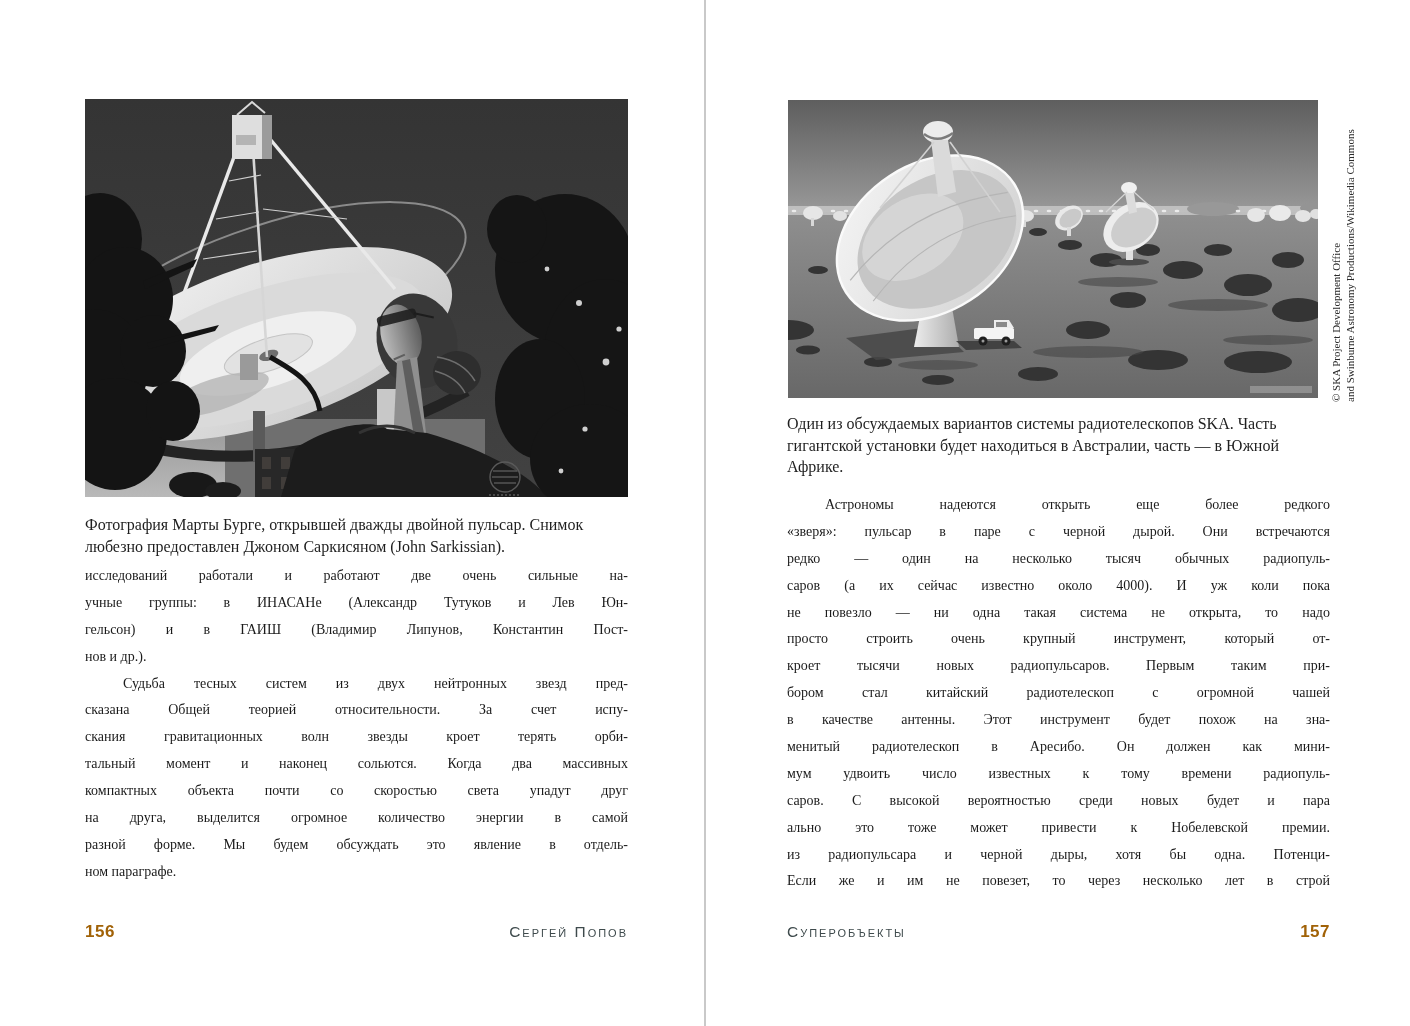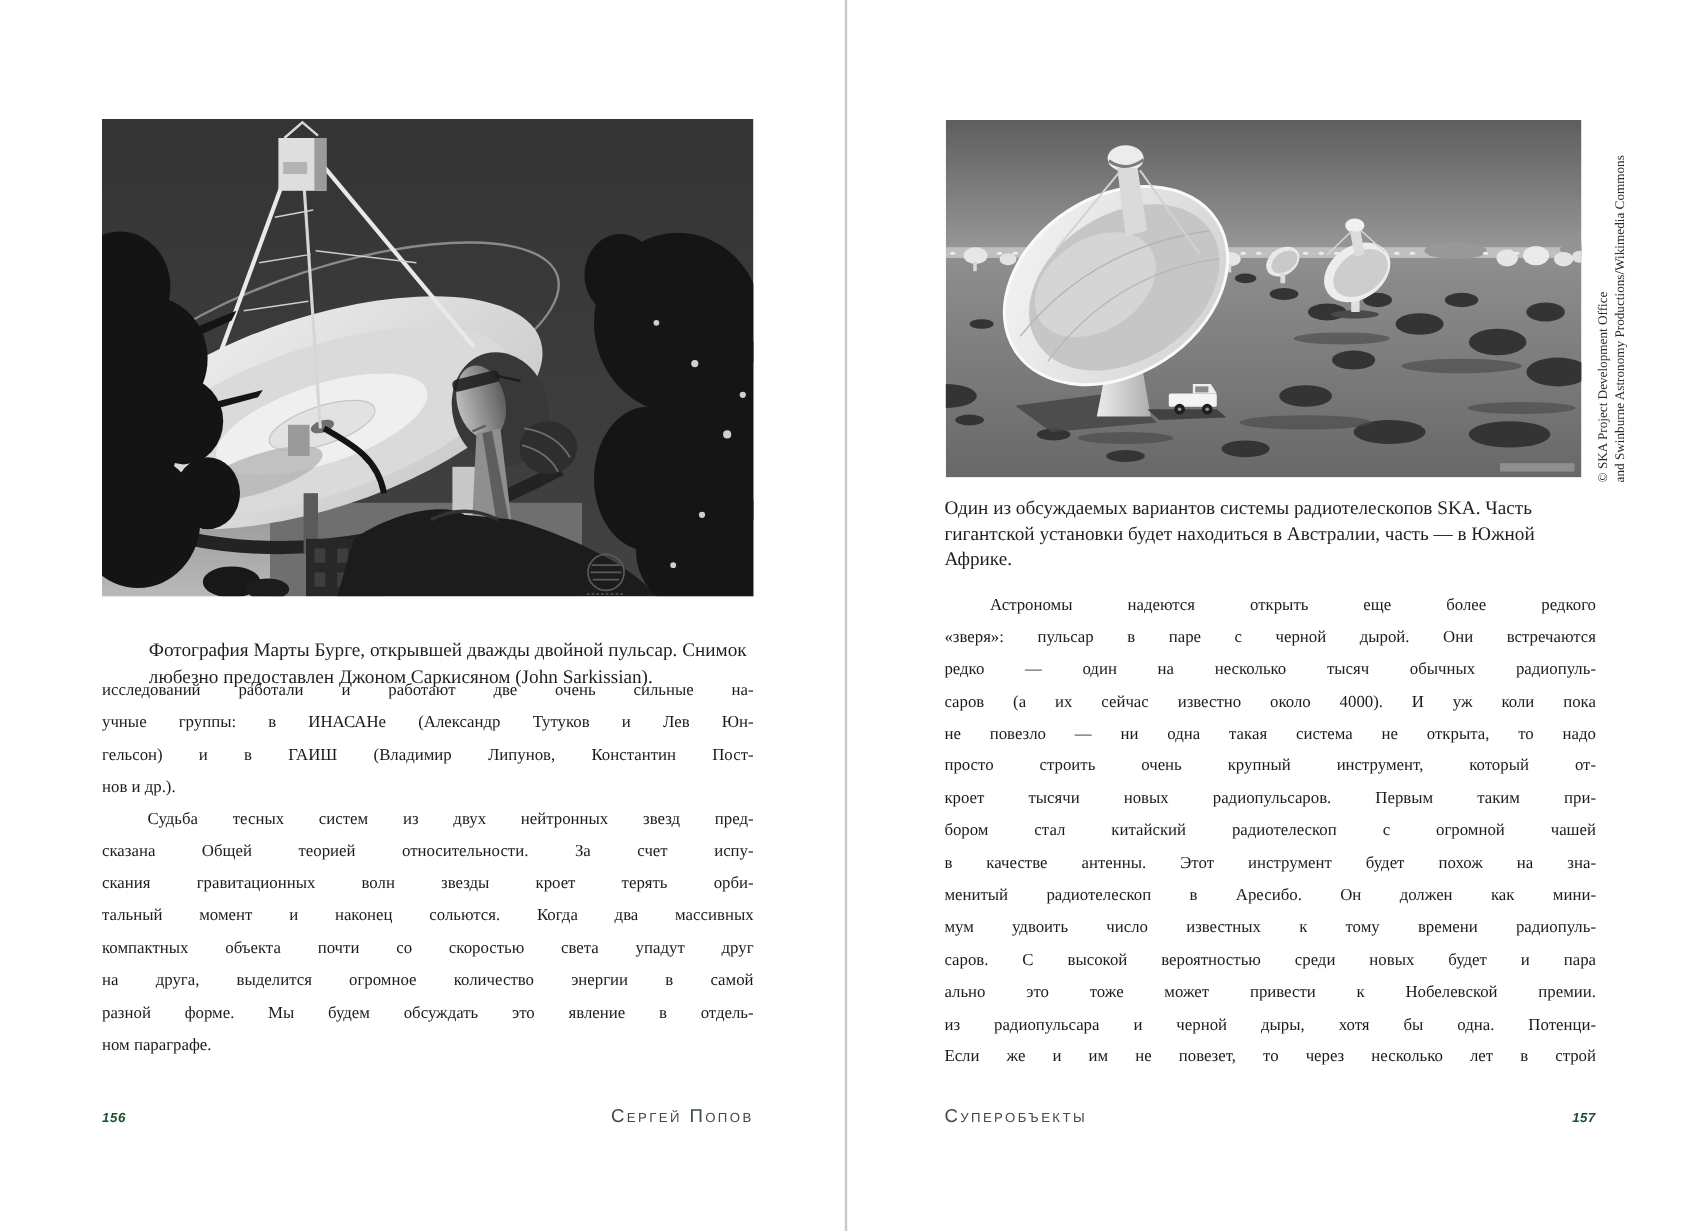--- a/index.html
+++ b/index.html
@@ -8,21 +8,21 @@
   .spine{position:absolute;left:704px;top:0;width:2px;height:1026px;background:#c9c9c9;}
   .photo{position:absolute;margin:0;padding:0;overflow:hidden;}
   .photo svg{display:block;width:100%;height:100%;}
   .caption{position:absolute;font-size:16px;line-height:21.5px;color:#1f1f1f;}
   .bodytext{position:absolute;font-size:14px;color:#1b1b1b;}
   .bline{height:26.9px;line-height:26.9px;white-space:normal;text-align:justify;text-align-last:justify;}
   .bline.noj{text-align-last:left;}
   .bline.ind{padding-left:38px;}
   .pfooter{position:absolute;top:922px;width:543px;display:flex;justify-content:space-between;align-items:baseline;
            font-family:"Liberation Sans","DejaVu Sans",sans-serif;}
-  .pagenum{font-size:11px;font-weight:700;color:#14532d;letter-spacing:.5px;font-style:italic;}
+  .pagenum{font-size:17px;font-weight:700;color:#a16207;letter-spacing:.5px;}
   .running{font-size:15.5px;color:#3e4a4c;font-variant:small-caps;letter-spacing:2px;}
   .credit{position:absolute;left:1330px;top:402px;width:302px;transform:rotate(-90deg);transform-origin:0 0;
           font-size:11px;line-height:13.5px;color:#2a2a2a;}
   .credit div{white-space:nowrap;}
 </style>
 </head>
 <body>
 
 <div class="spread">
   <div class="spine"></div>
@@ -142,21 +142,21 @@
           <circle cx="494" cy="204" r="3"></circle>
             <circle cx="521" cy="263" r="3.4"></circle>
             <circle cx="500" cy="330" r="2.6"></circle>
           <circle cx="462" cy="170" r="2.4"></circle>
             <circle cx="534" cy="230" r="2.6"></circle>
             <circle cx="476" cy="372" r="2.4"></circle>
         </g>
       </svg>
     </figure>
 
-    <div class="caption" style="left:85px;top:532px;width:543px;margin-left:39px;">
+    <div class="caption" style="left:85px;top:514px;width:543px;">
       <div>Фотография Марты Бурге, открывшей дважды двойной пульсар. Снимок</div>
       <div>любезно предоставлен Джоном Саркисяном (John Sarkissian).</div>
     </div>
 
     <div class="bodytext" style="left:85px;top:563px;width:543px;">
       <div class="bline">исследований работали и работают две очень сильные на-</div>
       <div class="bline">учные группы: в ИНАСАНе (Александр Тутуков и Лев Юн-</div>
       <div class="bline">гельсон) и в ГАИШ (Владимир Липунов, Константин Пост-</div>
       <div class="bline noj">нов и др.).</div>
       <div class="bline ind">Судьба тесных систем из двух нейтронных звезд пред-</div>

